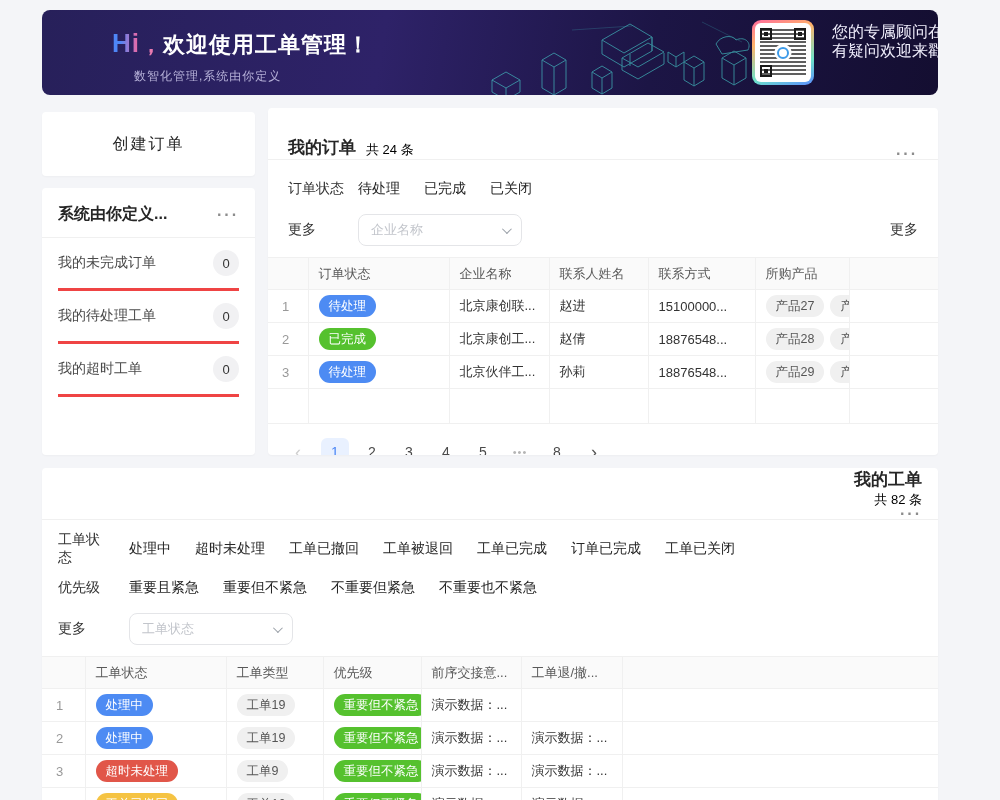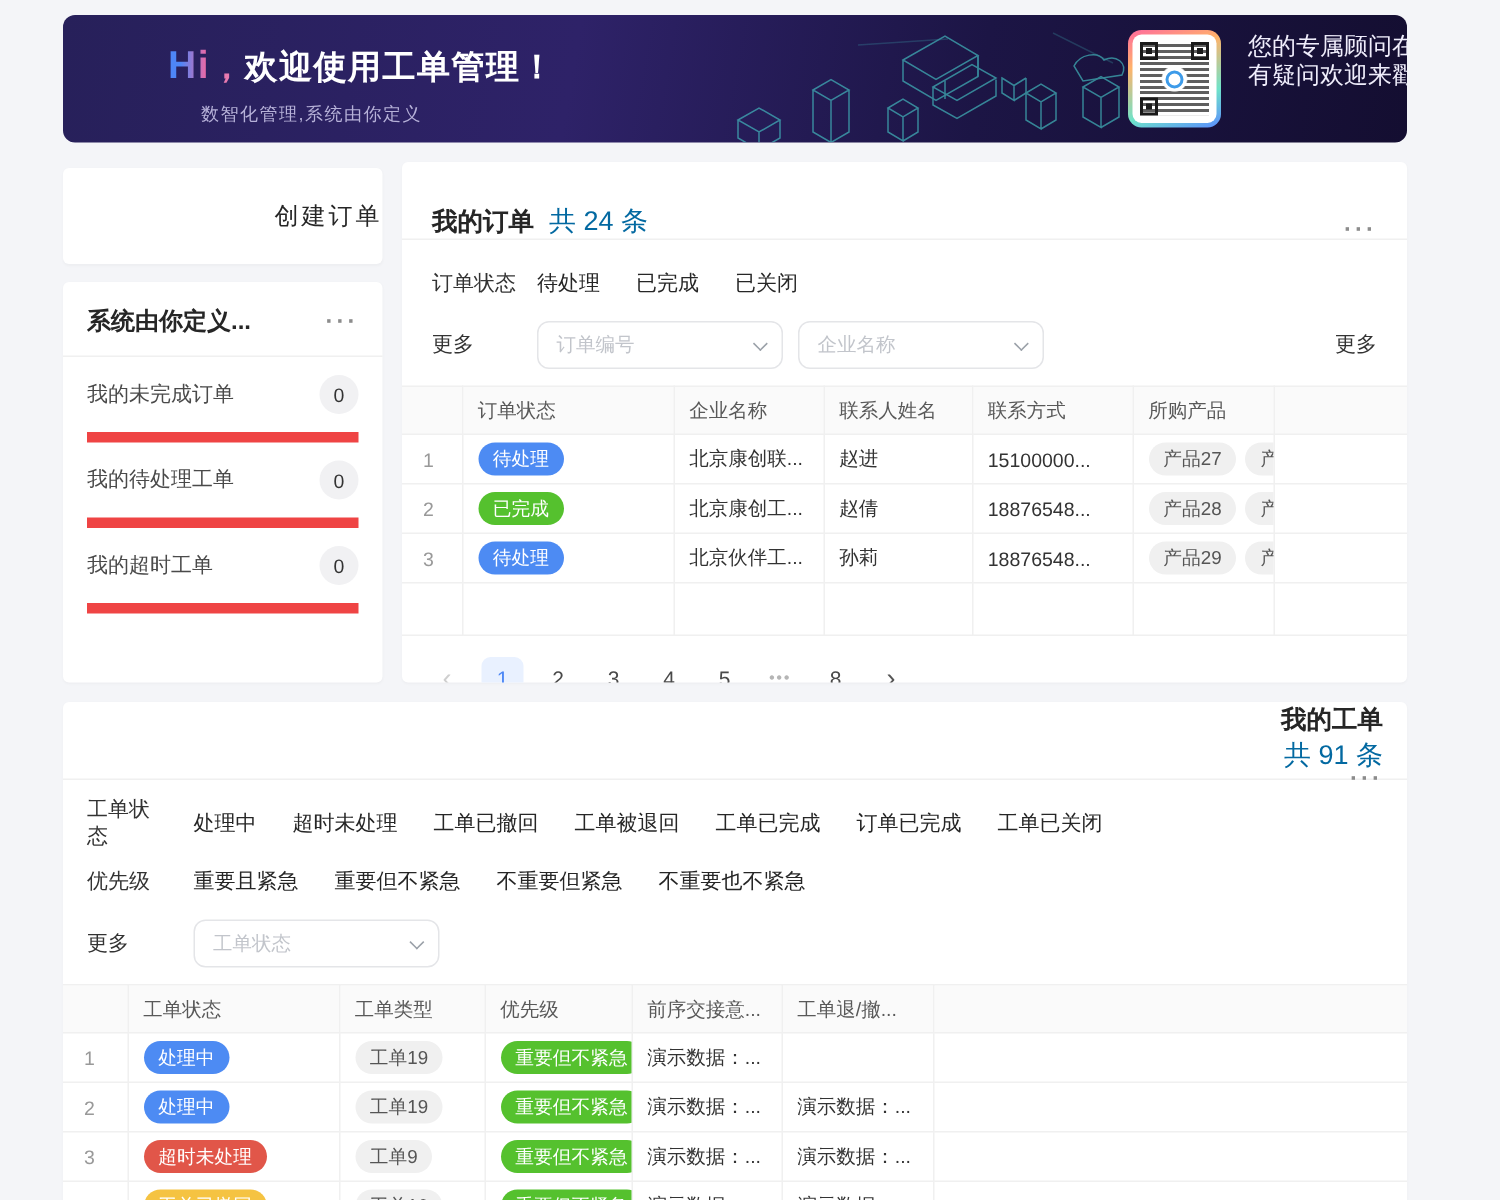--- a/index.html
+++ b/index.html
@@ -43,36 +43,36 @@
       repeating-linear-gradient(90deg, transparent 0 3px, rgba(255,255,255,.9) 3px 5px);
     -webkit-mask:radial-gradient(circle at 50% 50%, transparent 8px, #000 9px);
             mask:radial-gradient(circle at 50% 50%, transparent 8px, #000 9px);
     opacity:.8;
   }
   .qr-logo { position:absolute; left:50%; top:50%; width:12px; height:12px; margin:-6px 0 0 -6px; border-radius:50%;
     border:2px solid #3d9be9; background:#fff; }
   .qr-caption { position:absolute; left:790px; top:12px; font-size:16px; color:#efedfb; line-height:19px; white-space:nowrap; }
 
   
-  .create-card { left:42px; top:112px; width:213px; height:64px; display:flex; align-items:center; justify-content:flex-end; cursor:pointer; }
+  .create-card { left:42px; top:112px; width:213px; height:64px; display:flex; align-items:center; justify-content:center; cursor:pointer; }
   .create-card span { font-size:16px; color:#262626; letter-spacing:2px; }
 
   .stats-card { left:42px; top:188px; width:213px; height:267px; }
   .stats-head { display:flex; align-items:center; justify-content:space-between; padding:16px 16px 12px; border-bottom:1px solid #f0f0f0; }
   .stats-title { font-size:16px; font-weight:bold; color:#262626; white-space:nowrap; overflow:hidden; }
   .dots { color:#8c8c8c; font-size:16px; letter-spacing:2px; line-height:10px; cursor:pointer; }
   .dots::before { content:"\00B7\00B7\00B7"; font-weight:bold; }
-  .stat-item { display:flex; align-items:center; justify-content:space-between; margin:0 16px; padding:12px 0; border-bottom:7px solid #ef4444; cursor:pointer; }
+  .stat-item { display:flex; align-items:center; justify-content:space-between; margin:0 16px; padding:12px 0; border-bottom:3px solid #ef4444; cursor:pointer; }
   .stat-label { font-size:14px; color:#4a4a4a; }
   .stat-badge { min-width:26px; height:26px; border-radius:13px; background:#f1f1f3; color:#333; font-size:13px; display:flex; align-items:center; justify-content:center; }
 
   
   .panel-head { display:flex; align-items:flex-end; padding:0 20px; height:52px; border-bottom:1px solid #f0f0f0; }
   .panel-title { font-size:17px; font-weight:bold; color:#262626; }
-  .panel-count { font-size:18px; color:#0369a1; margin-left:10px; }
+  .panel-count { font-size:13px; color:#000000; margin-left:10px; }
   .panel-head .dots { margin-left:auto; }
 
   .filter-row { display:flex; align-items:center; padding:0 20px; }
   .filter-label { font-size:14px; color:#333; margin-right:26px; }
   .filter-opt { font-size:14px; color:#262626; margin-right:24px; cursor:pointer; white-space:nowrap; }
   .more-link { margin-left:auto; font-size:14px; color:#333; cursor:pointer; }
 
   .select { display:flex; align-items:center; justify-content:space-between; width:164px; height:32px;
     border:1px solid #e4e5e8; border-radius:8px; padding:0 12px; margin-right:10px; background:#fff; cursor:pointer; }
   .select .ph { font-size:13px; color:#c2c5cb; }
@@ -191,24 +191,20 @@
   <div class="filter-row r1">
     <span class="filter-label">订单状态</span>
     <span class="filter-opt">待处理</span>
     <span class="filter-opt">已完成</span>
     <span class="filter-opt">已关闭</span>
   </div>
 
   <div class="filter-row r2">
     <span class="filter-label">更多</span>
     <div class="select">
-      <span class="ph">订单编号</span>
-      <span class="chev"></span>
-    </div>
-    <div class="select">
       <span class="ph">企业名称</span>
       <span class="chev"></span>
     </div>
     <span class="more-link">更多</span>
   </div>
 
   <table style="margin-top:10px;">
     <colgroup>
         <col style="width:40px">
         <col style="width:141px">
@@ -278,21 +274,21 @@
     <span class="page-btn">5</span>
     <span class="page-btn ellipsis">•••</span>
     <span class="page-btn">8</span>
     <span class="page-btn arrow-next">›</span>
   </div>
 </div>
 
 <div class="card tickets-card">
   <div class="panel-head" style="padding:0 16px;flex-direction:column;">
     <span class="panel-title">我的工单</span>
-    <span class="panel-count">共 91 条</span>
+    <span class="panel-count">共 82 条</span>
     <span class="dots"></span>
   </div>
 
   <div class="filter-row r1">
     <span class="filter-label">工单状态</span>
     <span class="filter-opt">处理中</span>
     <span class="filter-opt">超时未处理</span>
     <span class="filter-opt">工单已撤回</span>
     <span class="filter-opt">工单被退回</span>
     <span class="filter-opt">工单已完成</span>

